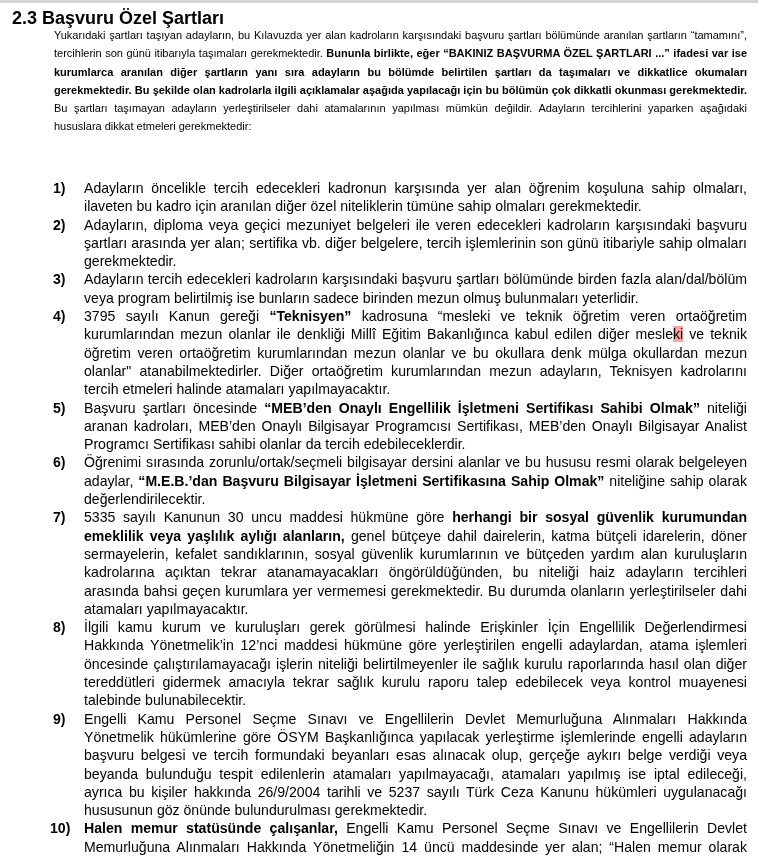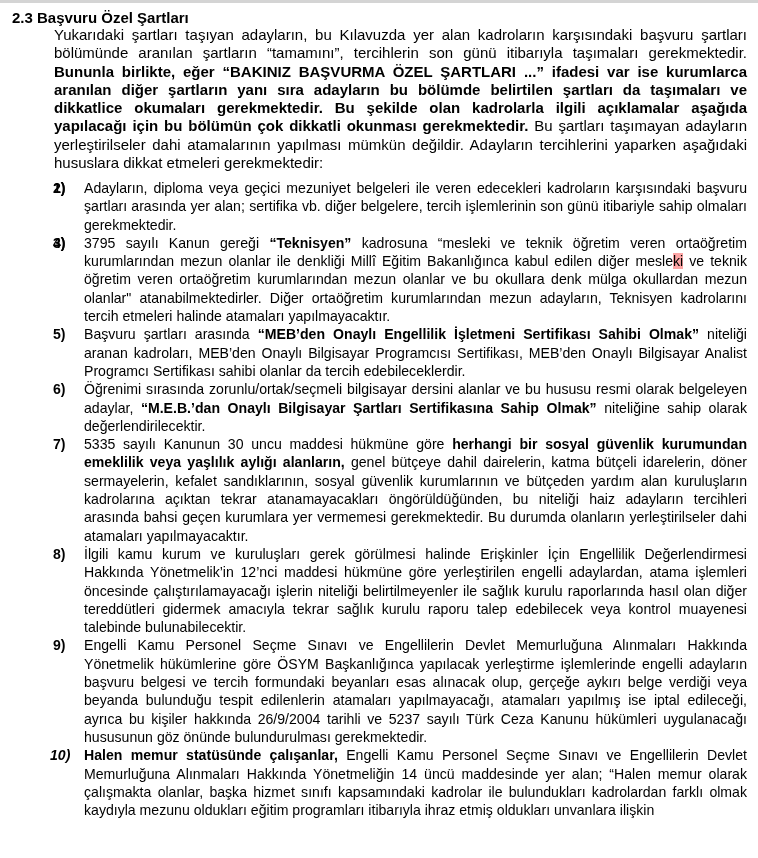--- a/index.html
+++ b/index.html
@@ -7,68 +7,70 @@
     width: 758px; height: 858px; overflow: hidden;
     background: #ffffff;
     font-family: "Liberation Sans", sans-serif;
     color: #000000;
     position: relative;
   }
   .topbar { position: absolute; left: 0; top: 0; width: 758px; height: 3px; background: #d4d4d4; }
   .page { position: absolute; left: 0; top: 0; width: 758px; }
   .heading {
     position: absolute; left: 12px; top: 9px;
-    font-size: 15px; font-weight: bold; line-height: 18px;
+    font-size: 18px; font-weight: bold; line-height: 18px;
   }
   .intro {
     position: absolute; left: 54px; top: 26px; width: 693px;
-    font-size: 15px; line-height: 18.3px; text-align: justify;
+    font-size: 11px; line-height: 18.3px; text-align: justify;
   }
   .list {
     position: absolute; left: 53px; top: 179px; width: 694px;
   }
   .item { position: relative; padding-left: 31px; font-size: 14.1px; line-height: 18.3px; text-align: justify; }
   .num { position: absolute; left: 0; top: 0; font-weight: bold; }
   .item.ten { padding-left: 31px; }
-  .item.ten .num { left: -3px; font-style: italic; }
+  .item.ten .num { left: -3px; }
   b { font-weight: bold; }
   .sel { background: #fca5a5; }
 </style>
 </head>
 <body>
 
 <div class="topbar"></div>
 
 <div class="page">
   <div class="heading">2.3 Başvuru Özel Şartları</div>
 
   <div class="intro"><span>Yukarıdaki şartları taşıyan adayların, bu Kılavuzda yer alan kadroların karşısındaki başvuru şartları bölümünde aranılan şartların “tamamını”, tercihlerin son günü itibarıyla taşımaları gerekmektedir. </span><b>Bununla birlikte, eğer “BAKINIZ BAŞVURMA ÖZEL ŞARTLARI ...” ifadesi var ise kurumlarca aranılan diğer şartların yanı sıra adayların bu bölümde belirtilen şartları da taşımaları ve dikkatlice okumaları gerekmektedir. Bu şekilde olan kadrolarla ilgili açıklamalar aşağıda yapılacağı için bu bölümün çok dikkatli okunması gerekmektedir.</b><span>  Bu şartları taşımayan adayların yerleştirilseler dahi atamalarının yapılması mümkün değildir. Adayların tercihlerini yaparken aşağıdaki hususlara dikkat etmeleri gerekmektedir:</span></div>
 
   <div class="list">
     <div class="item">
       <span class="num">1)</span>
+      <span>Adayların öncelikle tercih edecekleri kadronun karşısında yer alan öğrenim koşuluna sahip olmaları, ilaveten bu kadro için aranılan diğer özel niteliklerin tümüne sahip olmaları gerekmektedir.</span>
     </div>
     <div class="item">
       <span class="num">2)</span>
       <span>Adayların, diploma veya geçici mezuniyet belgeleri ile veren edecekleri kadroların karşısındaki başvuru şartları arasında yer alan; sertifika vb. diğer belgelere, tercih işlemlerinin son günü itibariyle sahip olmaları gerekmektedir.</span>
     </div>
     <div class="item">
       <span class="num">3)</span>
+      <span>Adayların tercih edecekleri kadroların karşısındaki başvuru şartları bölümünde birden fazla alan/dal/bölüm veya program belirtilmiş ise bunların sadece birinden mezun olmuş bulunmaları yeterlidir.</span>
     </div>
     <div class="item">
       <span class="num">4)</span>
       <span>3795 sayılı Kanun gereği </span><b>“Teknisyen”</b><span> kadrosuna “mesleki ve teknik öğretim veren ortaöğretim kurumlarından mezun olanlar ile denkliği Millî Eğitim Bakanlığınca kabul edilen diğer mesle</span><span class="sel">ki</span><span> ve teknik öğretim veren ortaöğretim kurumlarından mezun olanlar ve bu okullara denk mülga okullardan mezun olanlar" atanabilmektedirler. Diğer ortaöğretim kurumlarından mezun adayların, Teknisyen kadrolarını tercih etmeleri halinde atamaları yapılmayacaktır.</span>
     </div>
     <div class="item">
       <span class="num">5)</span>
-      <span>Başvuru şartları arasında </span><b>“MEB’den Onaylı Engellilik İşletmeni Sertifikası Sahibi Olmak”</b><span> niteliği aranan kadroları, MEB’den Onaylı Bilgisayar Programcısı Sertifikası, MEB’den Onaylı Bilgisayar Analist Programcı Sertifikası sahibi olanlar da tercih edebileceklerdir.</span>
+      <span>Başvuru şartları öncesinde </span><b>“MEB’den Onaylı Engellilik İşletmeni Sertifikası Sahibi Olmak”</b><span> niteliği aranan kadroları, MEB’den Onaylı Bilgisayar Programcısı Sertifikası, MEB’den Onaylı Bilgisayar Analist Programcı Sertifikası sahibi olanlar da tercih edebileceklerdir.</span>
     </div>
     <div class="item">
       <span class="num">6)</span>
-      <span>Öğrenimi sırasında zorunlu/ortak/seçmeli bilgisayar dersini  alanlar ve bu hususu resmi olarak belgeleyen adaylar, </span><b>“M.E.B.’dan Onaylı Bilgisayar  Şartları Sertifikasına Sahip Olmak”</b><span> niteliğine sahip olarak değerlendirilecektir.</span>
+      <span>Öğrenimi sırasında zorunlu/ortak/seçmeli bilgisayar dersini  alanlar ve bu hususu resmi olarak belgeleyen adaylar, </span><b>“M.E.B.’dan Başvuru Bilgisayar  İşletmeni Sertifikasına Sahip Olmak”</b><span> niteliğine sahip olarak değerlendirilecektir.</span>
     </div>
     <div class="item">
       <span class="num">7)</span>
       <span>5335 sayılı Kanunun 30 uncu maddesi hükmüne göre </span><b>herhangi bir sosyal güvenlik kurumundan emeklilik veya yaşlılık aylığı alanların,</b><span> genel bütçeye dahil dairelerin, katma bütçeli idarelerin, döner sermayelerin, kefalet sandıklarının, sosyal güvenlik kurumlarının ve bütçeden yardım alan kuruluşların kadrolarına açıktan tekrar atanamayacakları öngörüldüğünden, bu niteliği haiz adayların tercihleri arasında bahsi geçen kurumlara yer vermemesi gerekmektedir. Bu durumda olanların yerleştirilseler dahi atamaları yapılmayacaktır.</span>
     </div>
     <div class="item">
       <span class="num">8)</span>
       <span>İlgili kamu kurum ve kuruluşları gerek görülmesi halinde Erişkinler İçin Engellilik Değerlendirmesi Hakkında Yönetmelik’in 12’nci maddesi hükmüne göre yerleştirilen engelli adaylardan, atama işlemleri öncesinde çalıştırılamayacağı işlerin niteliği belirtilmeyenler ile sağlık kurulu raporlarında hasıl olan diğer tereddütleri gidermek amacıyla tekrar sağlık kurulu raporu talep edebilecek veya kontrol muayenesi talebinde bulunabilecektir.</span>
     </div>
     <div class="item">

